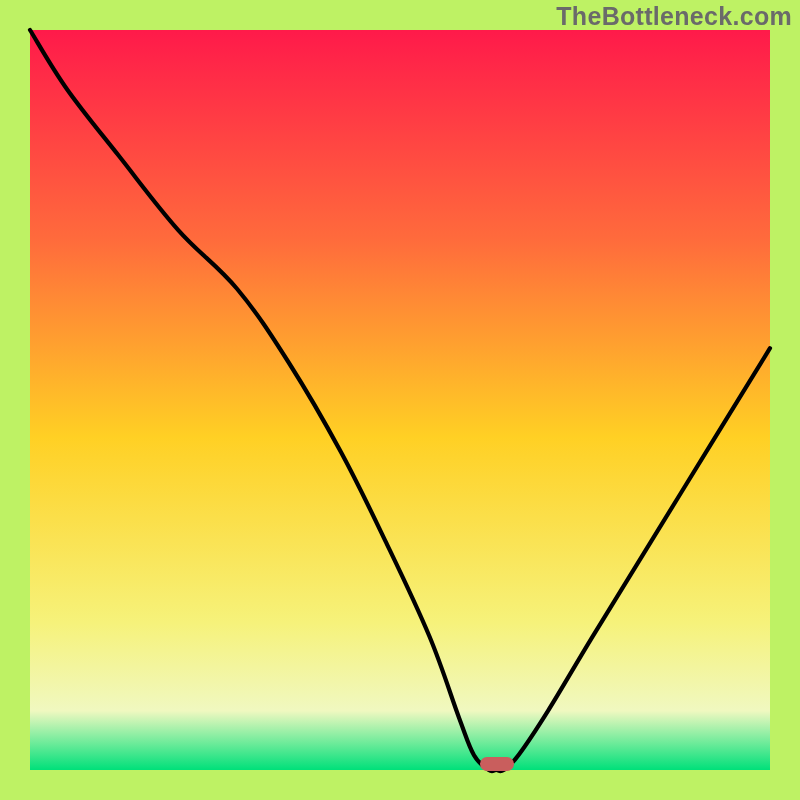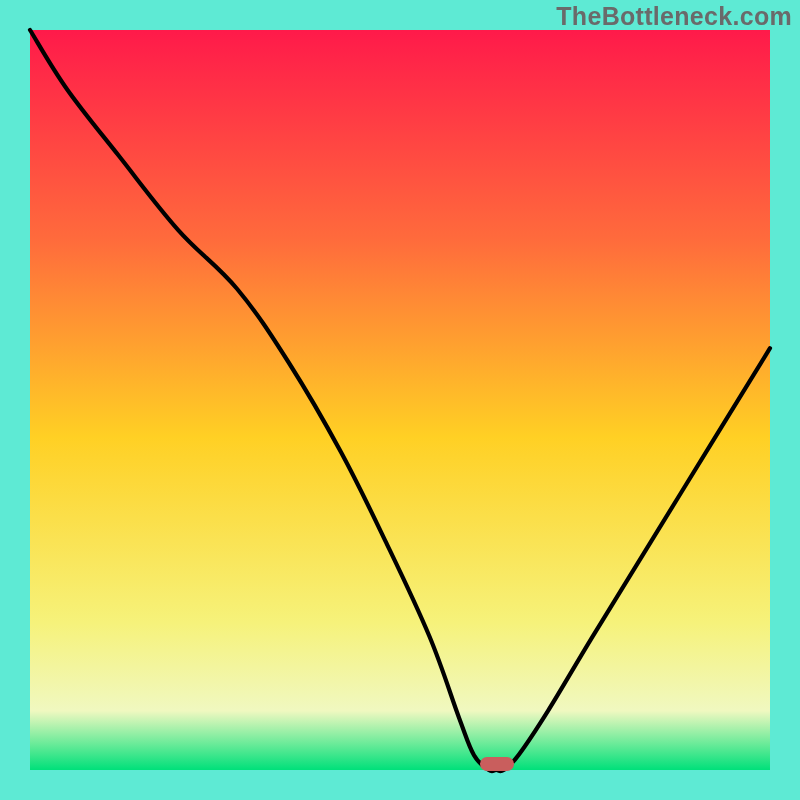--- a/index.html
+++ b/index.html
@@ -7,21 +7,21 @@
     padding: 0;
     width: 800px;
     height: 800px;
     background: #000;
     overflow: hidden;
   }
   .frame {
     position: relative;
     width: 800px;
     height: 800px;
-    background: #5eead4;
+    background: #bef264;
   }
   .watermark {
     position: absolute;
     top: 2px;
     right: 8px;
     font-family: Arial, Helvetica, sans-serif;
     font-size: 25px;
     font-weight: 600;
     color: #6a6a6a;
     letter-spacing: 0.3px;

